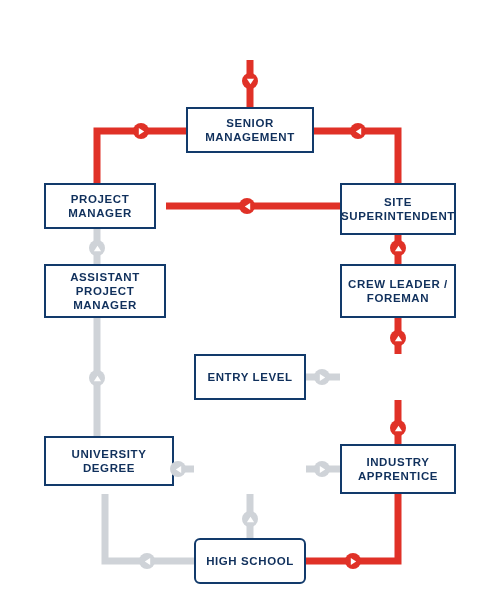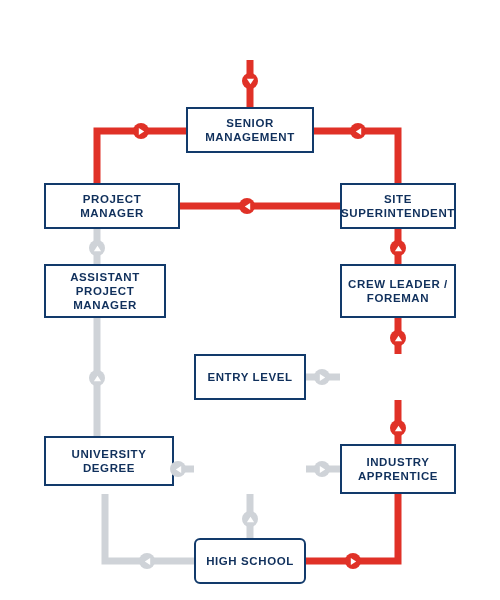--- a/index.html
+++ b/index.html
@@ -108,24 +108,24 @@
         <path d="M398,400 L398,444"></path>
 
         <path d="M398,494 L398,561 L306,561"></path>
       </g>
     </g>
   </svg>
 
   <div class="node" style="left:186px;top:107px;width:128px;height:46px;">
     <span>SENIOR MANAGEMENT</span>
   </div>
-  <div class="node" style="left:44px;top:183px;width:136px;height:46px;">
+  <div class="node" style="left:44px;top:183px;width:112px;height:46px;">
     <span>PROJECT MANAGER</span>
   </div>
-  <div class="node" style="left:340px;top:183px;width:116px;height:46px;">
+  <div class="node" style="left:340px;top:183px;width:116px;height:52px;">
     <span>SITE SUPERINTENDENT</span>
   </div>
   <div class="node" style="left:44px;top:264px;width:122px;height:54px;">
     <span>ASSISTANT PROJECT MANAGER</span>
   </div>
   <div class="node" style="left:340px;top:264px;width:116px;height:54px;">
     <span>CREW LEADER / FOREMAN</span>
   </div>
   <div class="node" style="left:194px;top:354px;width:112px;height:46px;">
     <span>ENTRY LEVEL</span>

